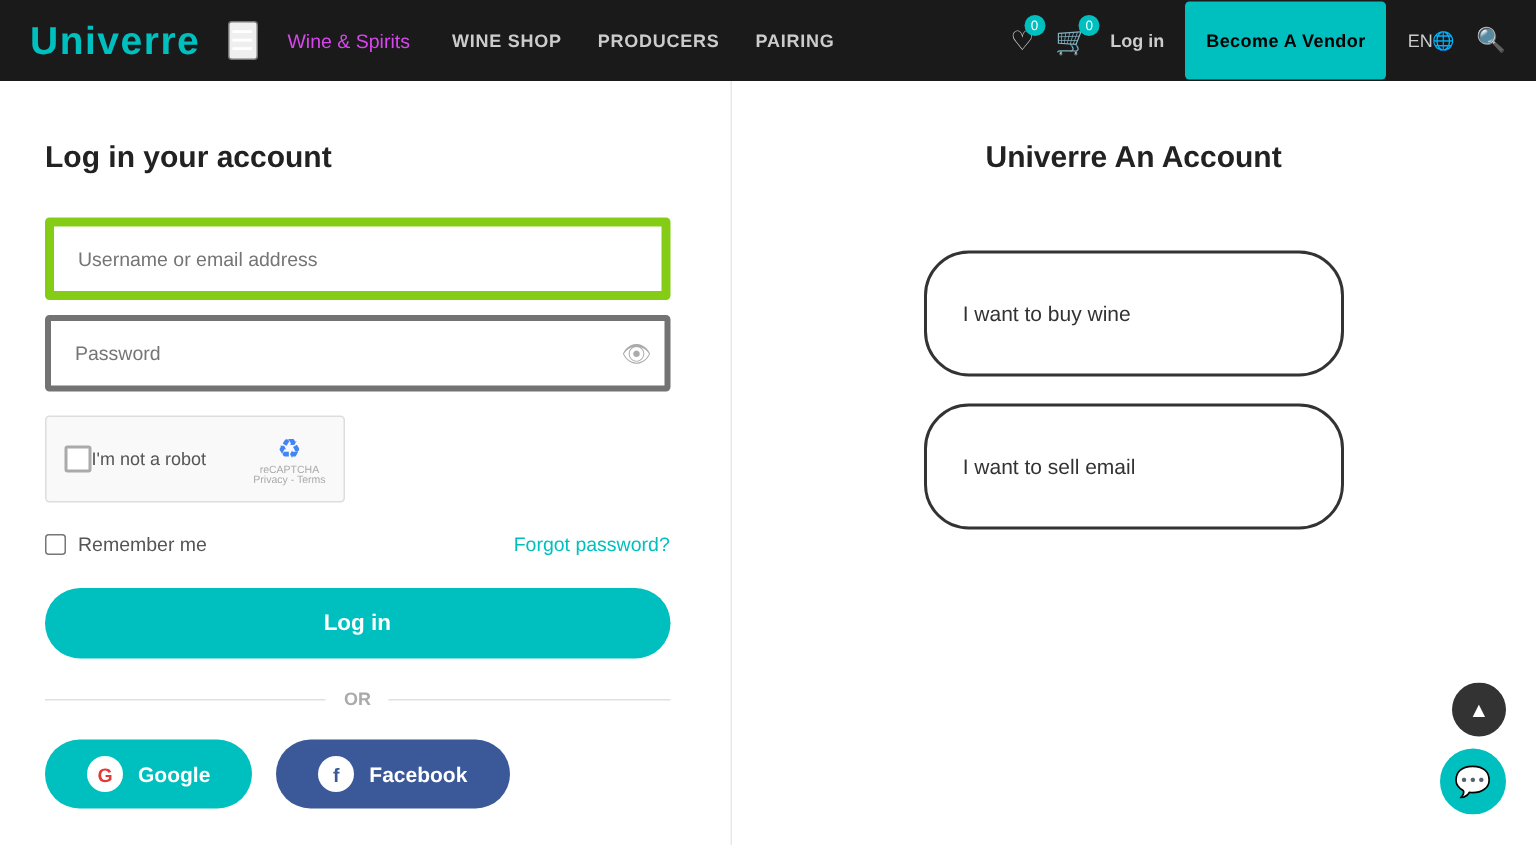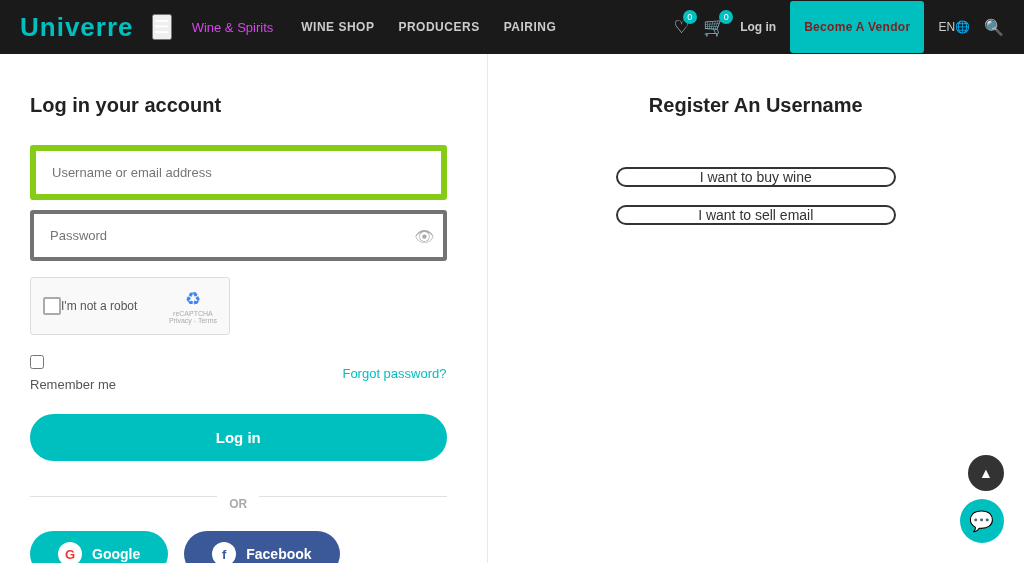--- a/index.html
+++ b/index.html
@@ -84,21 +84,21 @@
       background: none;
       border: none;
       color: #ccc;
       font-size: 12px;
       cursor: pointer;
       font-weight: 600;
     }
     .vendor-btn {
       background: #00bfbf;
       border: none;
-      color: #7f1d1d;
+      color: #000000;
       font-size: 12px;
       font-weight: 700;
       padding: 19px 14px;
       cursor: pointer;
       border-radius: 3px;
       text-transform: capitalize;
       letter-spacing: 0.3px;
     }
     .lang-btn {
       background: none;
@@ -208,23 +208,22 @@
       color: #4285f4;
     }
     .remember-row {
       display: flex;
       align-items: center;
       justify-content: space-between;
       margin-bottom: 22px;
     }
     .remember-left {
       display: flex;
-      align-items: flex-start;
+      align-items: flex-end;
       gap: 8px;
-      flex-direction: column;
     }
     .remember-checkbox {
       width: 14px;
       height: 14px;
       border: 1px solid #aaa;
       cursor: pointer;
     }
     .remember-label {
       font-size: 13px;
       color: #555;
@@ -255,21 +254,20 @@
     }
     .or-line {
       flex: 1;
       height: 1px;
       background: #e0e0e0;
     }
     .or-text {
       font-size: 12px;
       color: #aaa;
       font-weight: 600;
-      margin-top: 16px;
     }
     .social-btns {
       display: flex;
       gap: 16px;
     }
     .google-btn, .facebook-btn {
       display: flex;
       align-items: center;
       gap: 10px;
       padding: 11px 28px;
@@ -319,29 +317,29 @@
       margin-bottom: 50px;
     }
     .register-btns {
       display: flex;
       flex-direction: column;
       gap: 18px;
       width: 100%;
       max-width: 280px;
     }
     .register-option-btn {
-      padding: 0 24px;
+      padding: 32px 24px;
       border: 2px solid #333;
       border-radius: 30px;
       background: #fff;
       font-size: 14px;
       font-weight: 500;
       color: #333;
       cursor: pointer;
-      text-align: center;
+      text-align: left;
       transition: border-color 0.2s;
     }
 
     
     .float-btns {
       position: fixed;
       bottom: 20px;
       right: 20px;
       display: flex;
       flex-direction: column;
@@ -454,21 +452,21 @@
         <span>Google</span>
       </button>
       <button class="facebook-btn">
         <span class="social-icon facebook-icon">f</span>
         <span>Facebook</span>
       </button>
     </div>
   </div>
 
   <div class="register-panel">
-    <h2 class="panel-title">Register An Username</h2>
+    <h2 class="panel-title">Univerre An Account</h2>
     <div class="register-btns">
       <button class="register-option-btn">I want to buy wine</button>
       <button class="register-option-btn">I want to sell email</button>
     </div>
   </div>
 
 </div>
 
 <div class="float-btns">
   <button class="scroll-top-btn">

